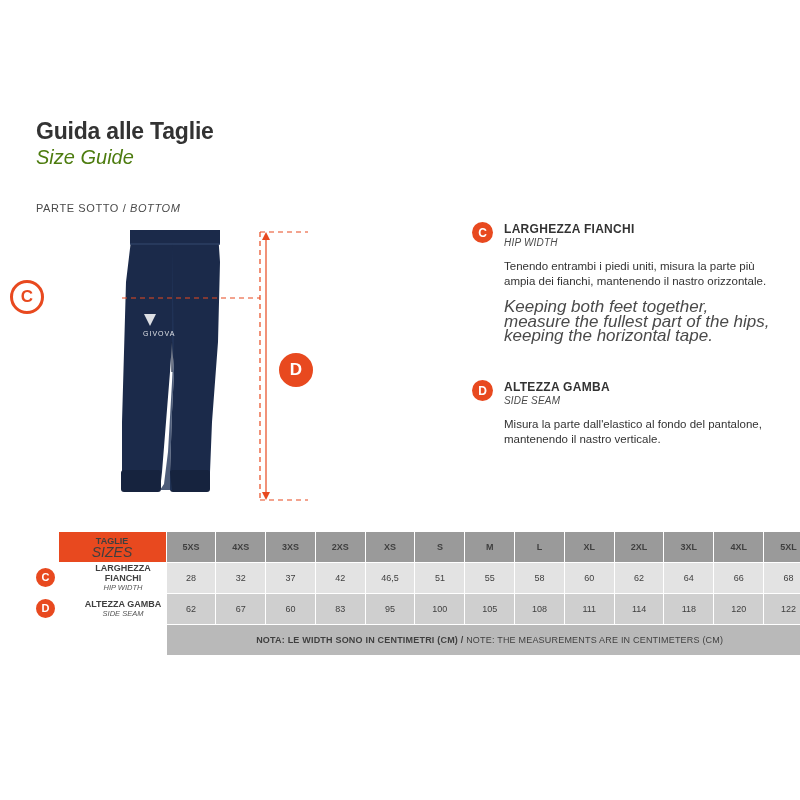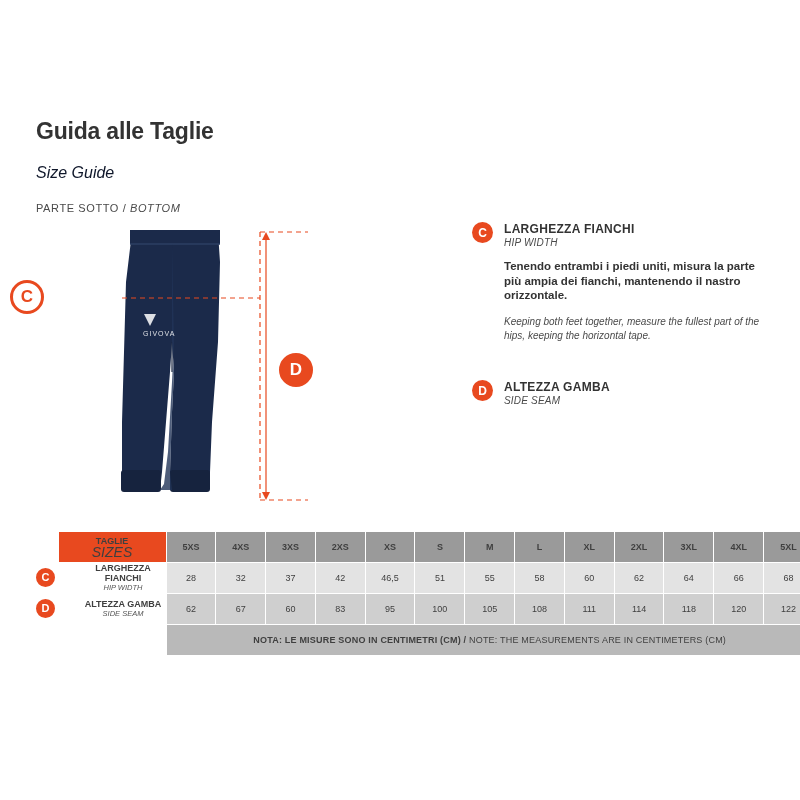--- a/index.html
+++ b/index.html
@@ -31,25 +31,25 @@
     top: 118px;
   }
   .title-main {
     font-size: 23px;
     font-weight: bold;
     color: #333333;
     letter-spacing: -0.2px;
     line-height: 26px;
   }
   .title-sub {
-    font-size: 16px;
+    font-size: 20px;
     font-style: italic;
-    color: #0f172a;
+    color: #4d7c0f;
     line-height: 24px;
-    margin-top: 17px;
+    margin-top: 1px;
   }
 
   .section-label {
     position: absolute;
     left: 36px;
     top: 202px;
     font-size: 11px;
     color: #4a4a4a;
     letter-spacing: 0.6px;
   }
@@ -138,24 +138,24 @@
     font-style: italic;
     color: #4a4a4a;
     letter-spacing: 0.2px;
     margin-top: 1px;
   }
   .desc-it {
     font-size: 11.5px;
     color: #333333;
     line-height: 14.5px;
     margin-top: 11px;
-    font-weight: bold;
+    font-weight: normal;
   }
   .desc-en {
-    font-size: 10px;
+    font-size: 17px;
     color: #4a4a4a;
     font-style: italic;
     line-height: 14.5px;
     margin-top: 12px;
   }
 
   
   .table-wrap {
     position: absolute;
     left: 36px;
@@ -293,20 +293,21 @@
       <div class="desc-it">Tenendo entrambi i piedi uniti, misura la parte più ampia dei fianchi, mantenendo il nastro orizzontale.</div>
       <div class="desc-en">Keeping both feet together, measure the fullest part of the hips, keeping the horizontal tape.</div>
     </div>
   </div>
 
   <div class="desc desc-d">
     <div class="badge-mark">D</div>
     <div class="desc-body">
       <div class="desc-h">ALTEZZA GAMBA</div>
       <div class="desc-hsub">SIDE SEAM</div>
+      <div class="desc-it">Misura la parte dall'elastico al fondo del pantalone, mantenendo il nastro verticale.</div>
     </div>
   </div>
 
   <div class="table-wrap">
     <table class="size-table">
       <colgroup>
         <col class="col-badge">
         <col class="col-label">
         <col class="col-size">
           <col class="col-size">
@@ -383,19 +384,19 @@
             <td class="cell-dark">108</td>
             <td class="cell-dark">111</td>
             <td class="cell-dark">114</td>
             <td class="cell-dark">118</td>
             <td class="cell-dark">120</td>
             <td class="cell-dark">122</td>
           </tr>
           <tr class="note-row">
             <td class="note-spacer"></td>
             <td class="note-spacer"></td>
-            <td colspan="13"><span class="note-it">NOTA: LE MISURE SONO IN CENTIMETRI (CM)</span><span class="note-sep"> / </span><span class="note-en">NOTE: THE MEASUREMENTS ARE IN CENTIMETERS (CM)</span></td>
+            <td colspan="13"><span class="note-it">NOTA: LE WIDTH SONO IN CENTIMETRI (CM)</span><span class="note-sep"> / </span><span class="note-en">NOTE: THE MEASUREMENTS ARE IN CENTIMETERS (CM)</span></td>
           </tr>
         </tbody>
     </table>
   </div>
 
 </div>
 
 </body></html>

